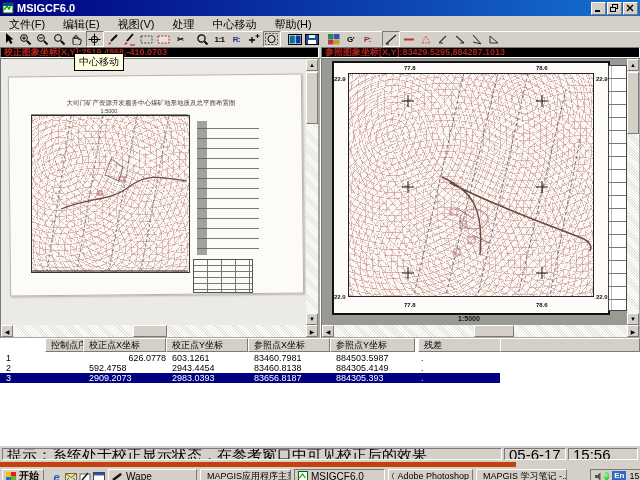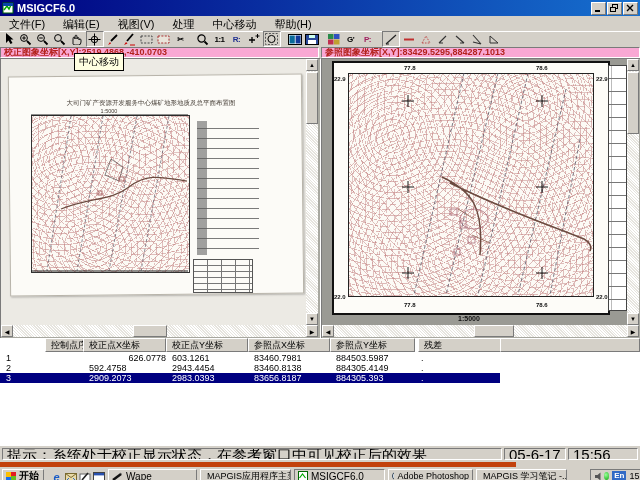--- a/index.html
+++ b/index.html
@@ -18,21 +18,21 @@
   
   #menubar{left:0;top:16px;width:640px;height:15px;display:flex;align-items:flex-end;border-bottom:1px solid #fff;}
   .menu-item{padding:0 9px;font-size:11px;line-height:14px;cursor:default;}
   
   #toolbar{left:0;top:31px;width:640px;height:16px;display:flex;align-items:center;}
   .tbtn{width:16px;height:14px;margin:0 0.5px;display:flex;align-items:center;justify-content:center;
         font-size:8px;font-weight:bold;background:#d4d0c8;}
   .tsep{width:5px;height:14px;}
   .ticon-txt{font-size:8px;font-weight:bold;letter-spacing:-0.5px;}
   
-  .coordbar{top:47px;height:11px;background:#f9a8d4;color:#b22а20;display:flex;align-items:center;
+  .coordbar{top:47px;height:11px;background:#000000;color:#b22а20;display:flex;align-items:center;
             padding:0 3px;box-sizing:border-box;overflow:hidden;}
   .coordtxt{color:#b3221c;font-size:9px;white-space:nowrap;font-weight:bold;}
   
   .panel{top:58px;height:280px;background:#a8a8a0;overflow:hidden;}
   .vsb{width:12px;background:#e6e4de;background-image:repeating-linear-gradient(45deg,#fff 0 1px,rgba(0,0,0,0) 1px 2px);}
   .hsb{height:12px;background:#e6e4de;background-image:repeating-linear-gradient(45deg,#fff 0 1px,rgba(0,0,0,0) 1px 2px);}
   .sbtn{width:12px;height:12px;background:#d4d0c8;display:flex;align-items:center;justify-content:center;
         font-size:6px;color:#000;box-sizing:border-box;}
   .sthumb{background:#d4d0c8;box-sizing:border-box;}
   

